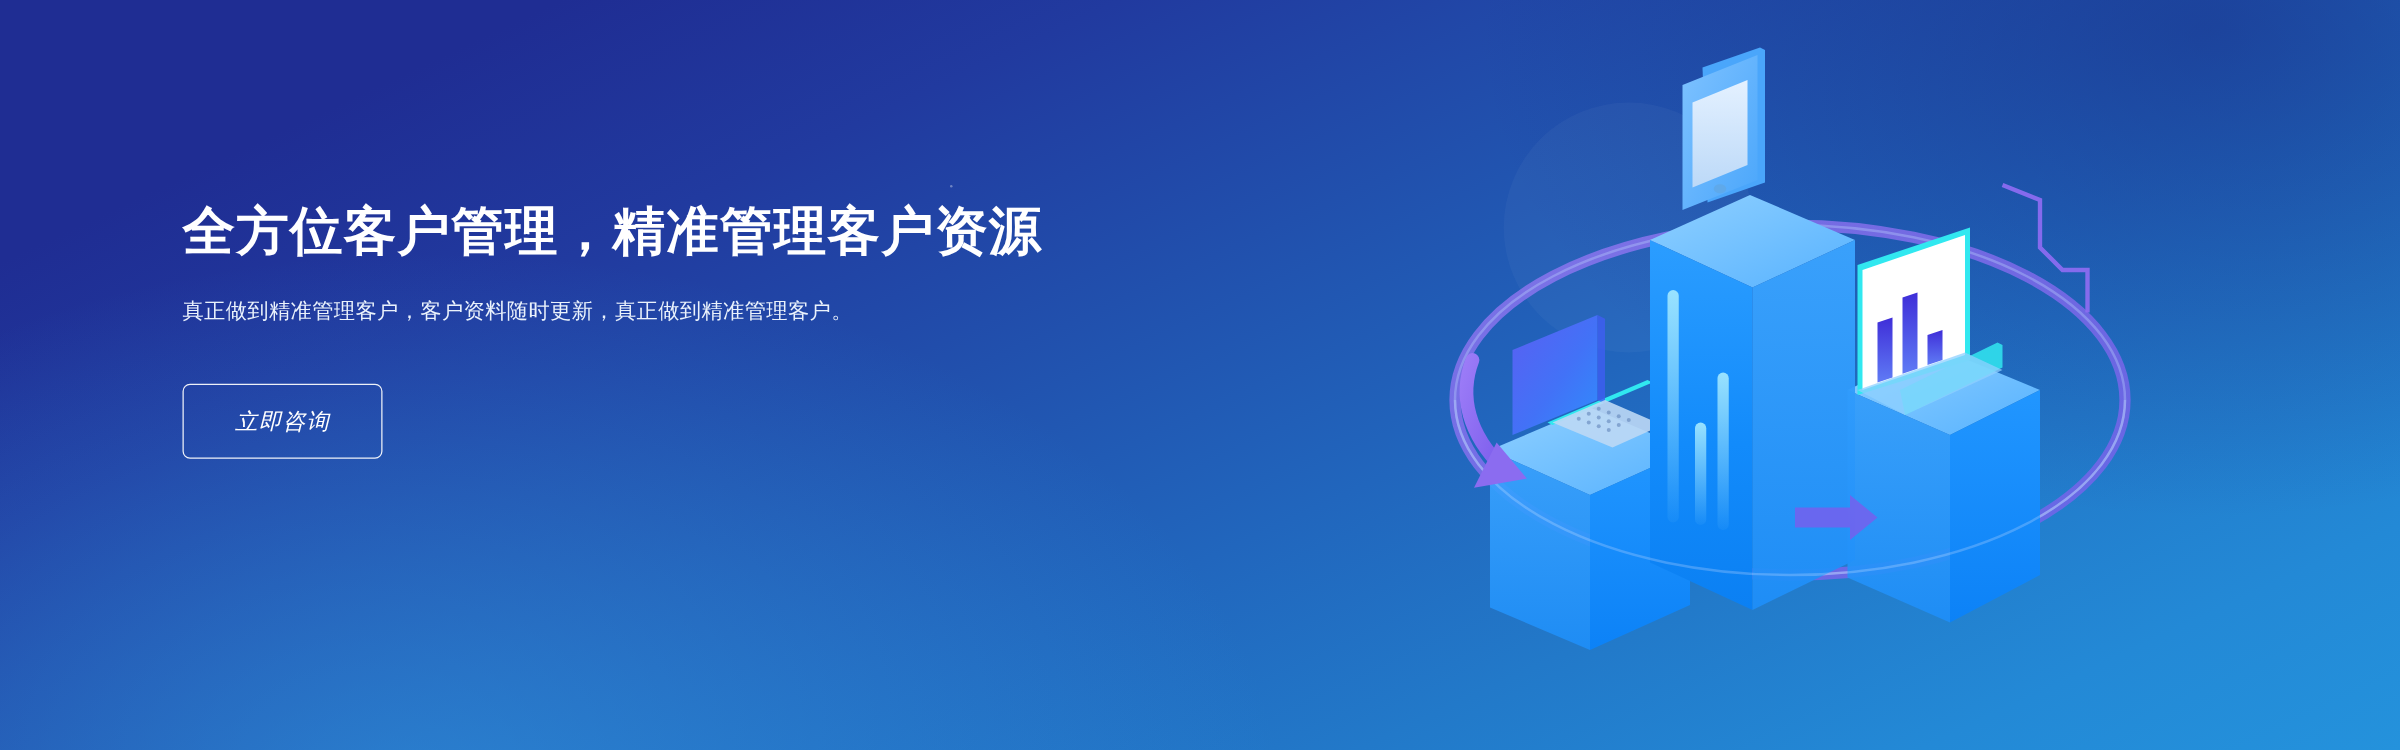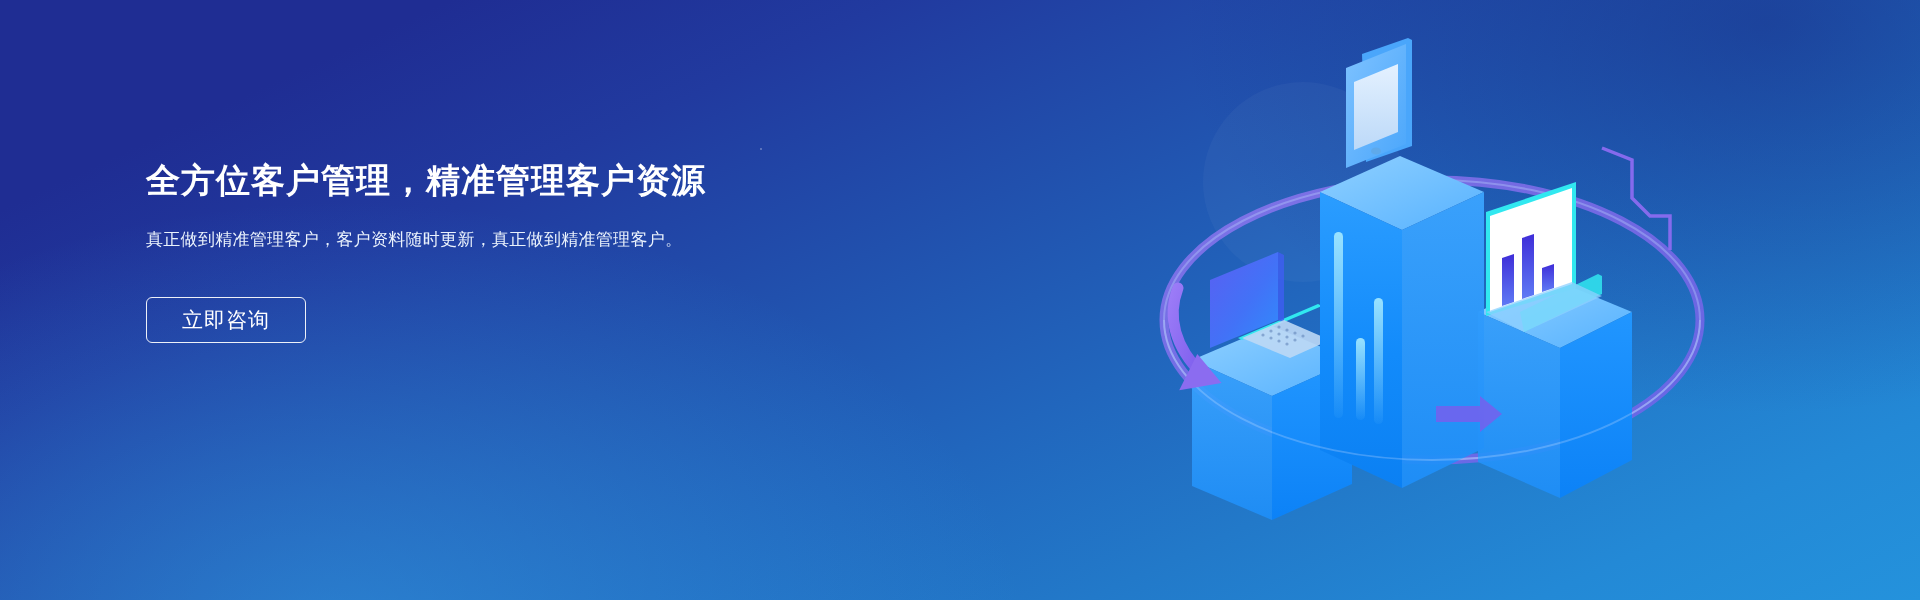--- a/index.html
+++ b/index.html
@@ -52,21 +52,21 @@
 
   
   .copy {
     position: absolute;
     left: 146px;
     top: 160px;
     width: 620px;
   }
 
   .headline {
-    font-size: 34px;
+    font-size: 42px;
     font-weight: 700;
     color: #ffffff;
     letter-spacing: 1px;
     line-height: 1.2;
     white-space: nowrap;
   }
 
   .subtitle {
     margin-top: 26px;
     font-size: 17px;
@@ -76,29 +76,30 @@
     letter-spacing: 0.3px;
     max-width: 600px;
   }
 
   .cta {
     display: inline-flex;
     align-items: center;
     justify-content: center;
     margin-top: 44px;
     width: 160px;
-    height: 46px;
+    height: 60px;
     border: 1.5px solid rgba(255,255,255,0.92);
     border-radius: 6px;
     background: transparent;
     color: #ffffff;
-    font-size: 21px;
+    font-size: 18px;
     font-family: inherit;
     letter-spacing: 1px;
     cursor: pointer;
+    font-style: italic;
   }
 
   
   .artwork {
     position: absolute;
     left: 1150px;
     top: 20px;
     width: 560px;
     height: 580px;
   }

